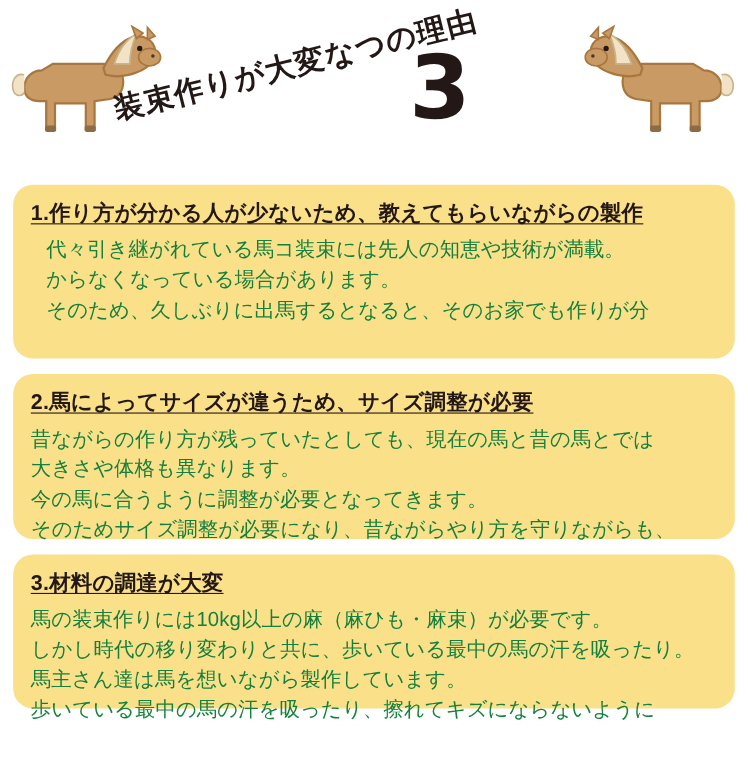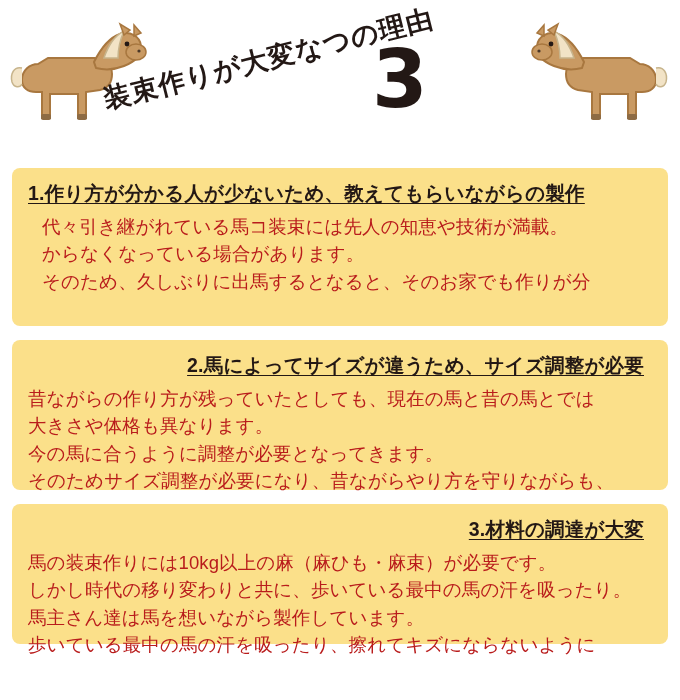--- a/index.html
+++ b/index.html
@@ -71,41 +71,41 @@
   .horse-right {
     right: 10px;
     top: 22px;
   }
 
   
   .section {
     position: relative;
     margin: 0 12px 14px 12px;
     background: #fbe08a;
-    border-radius: 8px;
-    padding: 10px 24px 12px 16px;
+    border-radius: 18px;
+    padding: 10px 8px 12px 16px;
     box-sizing: border-box;
   }
   .section-head {
-    text-align: right;
+    text-align: left;
     font-size: 19.5px;
     font-weight: bold;
     text-decoration: underline;
     text-underline-offset: 3px;
     margin: 2px 0 6px 0;
     color: #231815;
     letter-spacing: 0.2px;
   }
   .section-head.left-align {
     text-align: left;
   }
   .body-line {
     font-size: 18.5px;
     line-height: 1.48;
-    color: #b91c1c;
+    color: #15803d;
     white-space: nowrap;
     letter-spacing: 0.1px;
   }
   .body-line.indent {
     padding-left: 14px;
   }
 
   #sec1 { height: 158px; }
   #sec2 { height: 150px; }
   #sec3 { height: 140px; }

